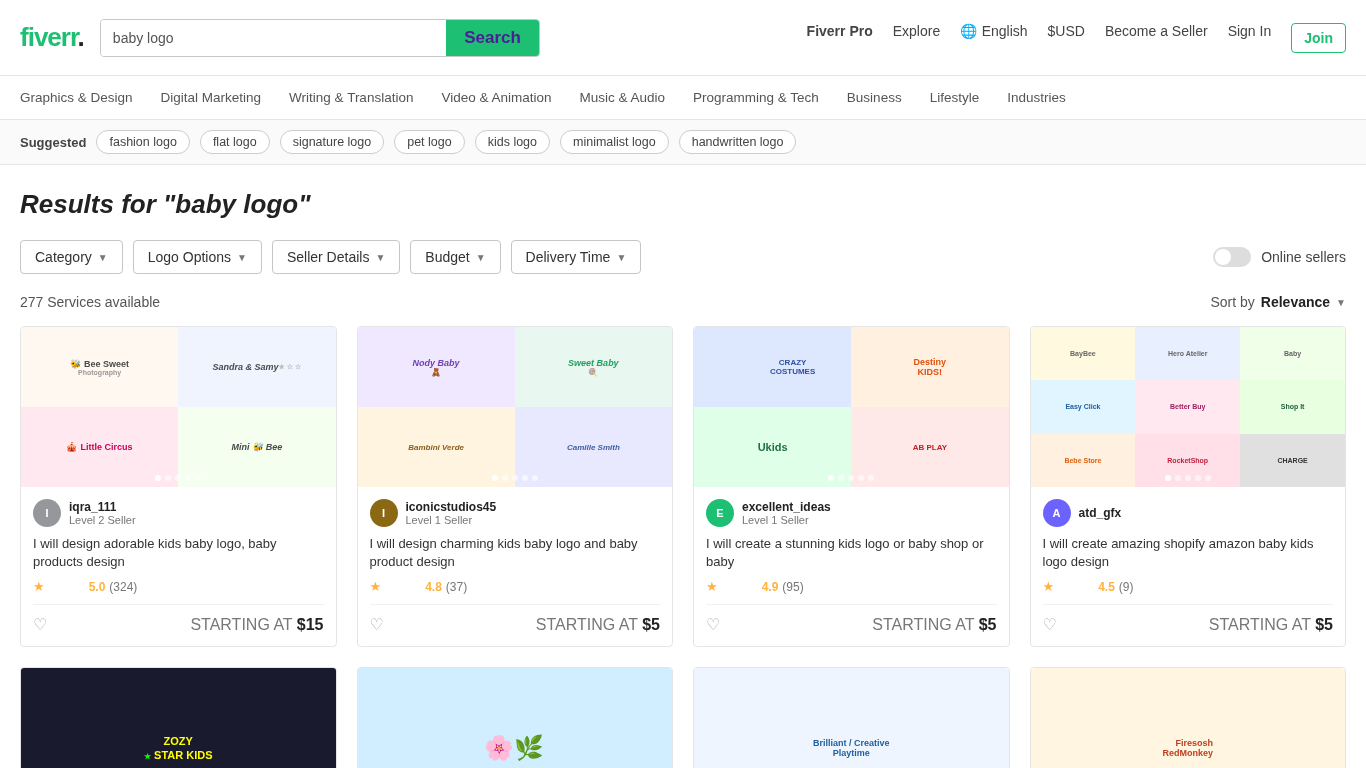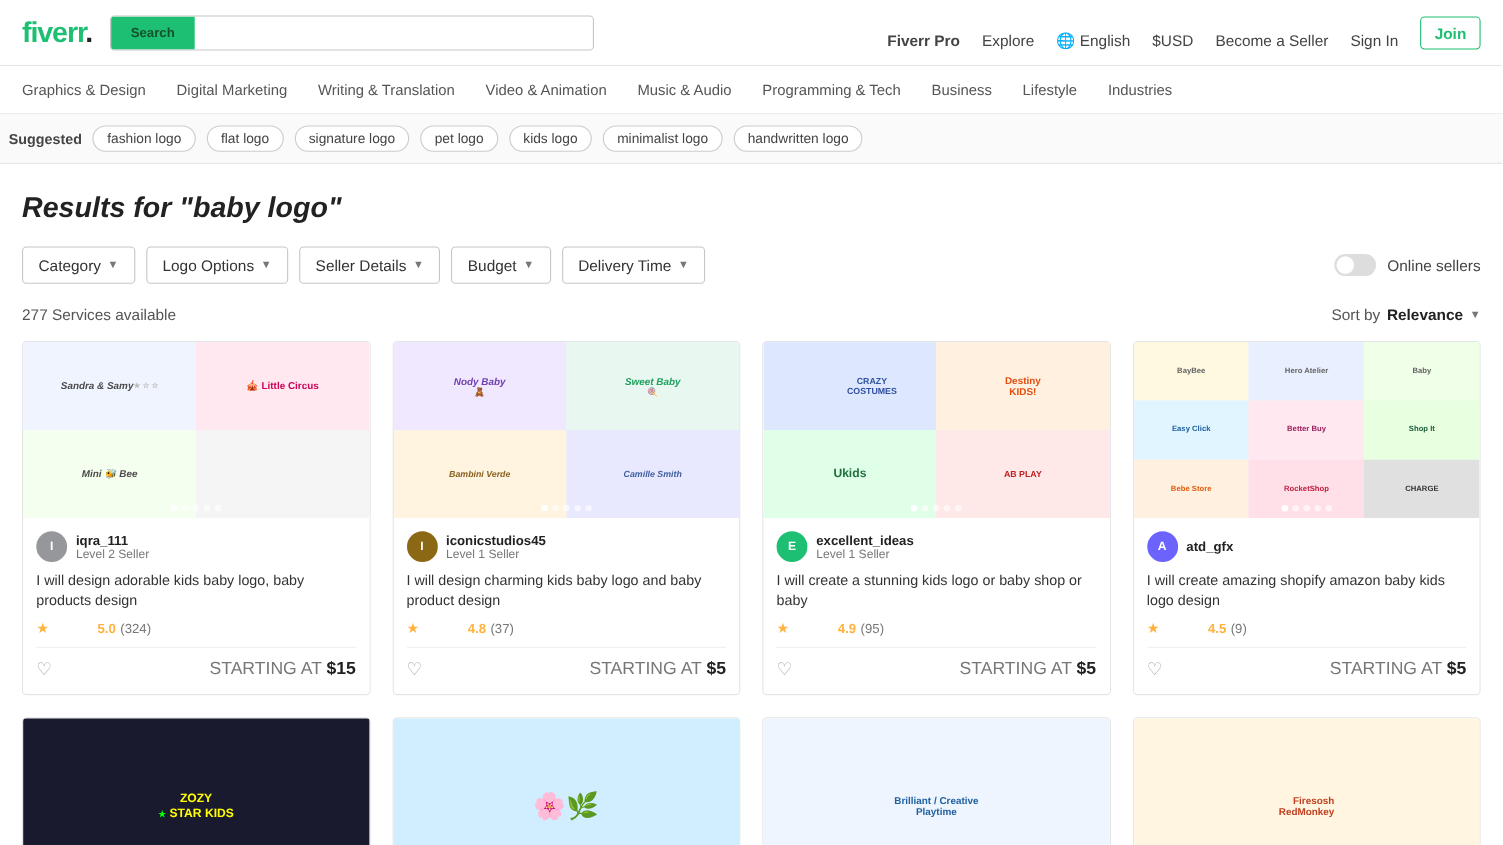--- a/index.html
+++ b/index.html
@@ -3,21 +3,21 @@
   <meta charset="utf-8">
   <style>
     * { box-sizing: border-box; margin: 0; padding: 0; }
     body { font-family: 'Helvetica Neue', Arial, sans-serif; font-size: 14px; color: #333; background: #fff; }
 
     
     .header {
       display: flex;
       align-items: center;
       padding: 0 20px;
-      height: 60px;
+      height: 76px;
       border-bottom: 1px solid #e4e5e7;
       gap: 16px;
     }
     .logo {
       font-size: 26px;
       font-weight: 900;
       color: #1dbf73;
       letter-spacing: -1px;
       white-space: nowrap;
     }
@@ -33,30 +33,30 @@
     .search-input {
       flex: 1;
       border: none;
       padding: 8px 12px;
       font-size: 14px;
       outline: none;
       color: #555;
     }
     .search-btn {
       background: #1dbf73;
-      color: #14532d;
+      color: #4c1d95;
       border: none;
       padding: 8px 18px;
-      font-size: 12px;
+      font-size: 17px;
       font-weight: 600;
       cursor: pointer;
     }
     .header-nav {
       display: flex;
-      align-items: flex-end;
+      align-items: flex-start;
       gap: 20px;
       margin-left: auto;
       white-space: nowrap;
       font-size: 14px;
     }
     .fiverr-pro { color: #1dbf73; font-weight: 700; }
     .nav-link { color: #444; cursor: pointer; }
     .globe-link { display: flex; align-items: center; gap: 4px; color: #444; cursor: pointer; }
     .sign-in { color: #444; cursor: pointer; font-weight: 500; }
     .join-btn {
@@ -81,21 +81,21 @@
       font-size: 13.5px;
       color: #555;
       overflow-x: auto;
     }
     .cat-nav-item { cursor: pointer; white-space: nowrap; padding: 4px 0; }
 
     
     .suggested-bar {
       display: flex;
       align-items: center;
-      padding: 10px 8px;
+      padding: 10px 20px;
       gap: 10px;
       background: #fafafa;
       border-bottom: 1px solid #e4e5e7;
       flex-wrap: wrap;
     }
     .suggested-label { font-weight: 600; font-size: 13px; color: #444; }
     .tag-pill {
       border: 1px solid #ccc;
       border-radius: 20px;
       padding: 4px 12px;
@@ -286,20 +286,21 @@
     ::-webkit-scrollbar-thumb { background: #ccc; border-radius: 4px; }
   </style>
 </head>
 <body>
 
 <header class="header">
   <div class="logo">
     fiverr<span>.</span>
   </div>
   <div class="search-bar">
+    <input class="search-input" type="text" value="baby logo" style="">
     <button class="search-btn">Search</button>
   </div>
   <nav class="header-nav">
     <span class="fiverr-pro nav-link">Fiverr Pro</span>
     <span class="nav-link">Explore</span>
     <span class="globe-link">
       <span>🌐</span>
       <span>English</span>
     </span>
     <span class="nav-link">$USD</span>
@@ -374,20 +375,24 @@
       <span>Sort by</span>
       <strong>Relevance</strong>
       <span class="chevron">▼</span>
     </div>
   </div>
 
   <div class="gig-grid">
   <div class="gig-card">
       <div class="gig-thumb">
         <div class="gig-thumb-placeholder">
+      <div class="thumb-cell" style="background:#fff8f0; flex-direction:column;">
+        <div style="font-size:9px;font-weight:700;color:#4a4a4a;text-align:center;">🐝 Bee Sweet</div>
+        <div style="font-size:7px;color:#999;">Photography</div>
+      </div>
       <div class="thumb-cell" style="background:#f0f4ff; flex-direction:row;">
         <div style="font-size:9px;font-weight:700;color:#4a4a4a;text-align:center; font-style:italic;">Sandra &amp; Samy</div>
         <div style="font-size:7px;color:#bbb;">★ ☆ ☆</div>
       </div>
       <div class="thumb-cell" style="background:#ffe8f0; flex-direction:column;">
         <div style="font-size:9px;font-weight:700;color:#c05;text-align:center;">🎪 Little Circus</div>
       </div>
       <div class="thumb-cell" style="background:#f5fff0; flex-direction:column;">
         <div style="font-size:9px;font-weight:700;color:#4a4a4a;text-align:center; font-style:italic;">Mini 🐝 Bee</div>
       </div>

